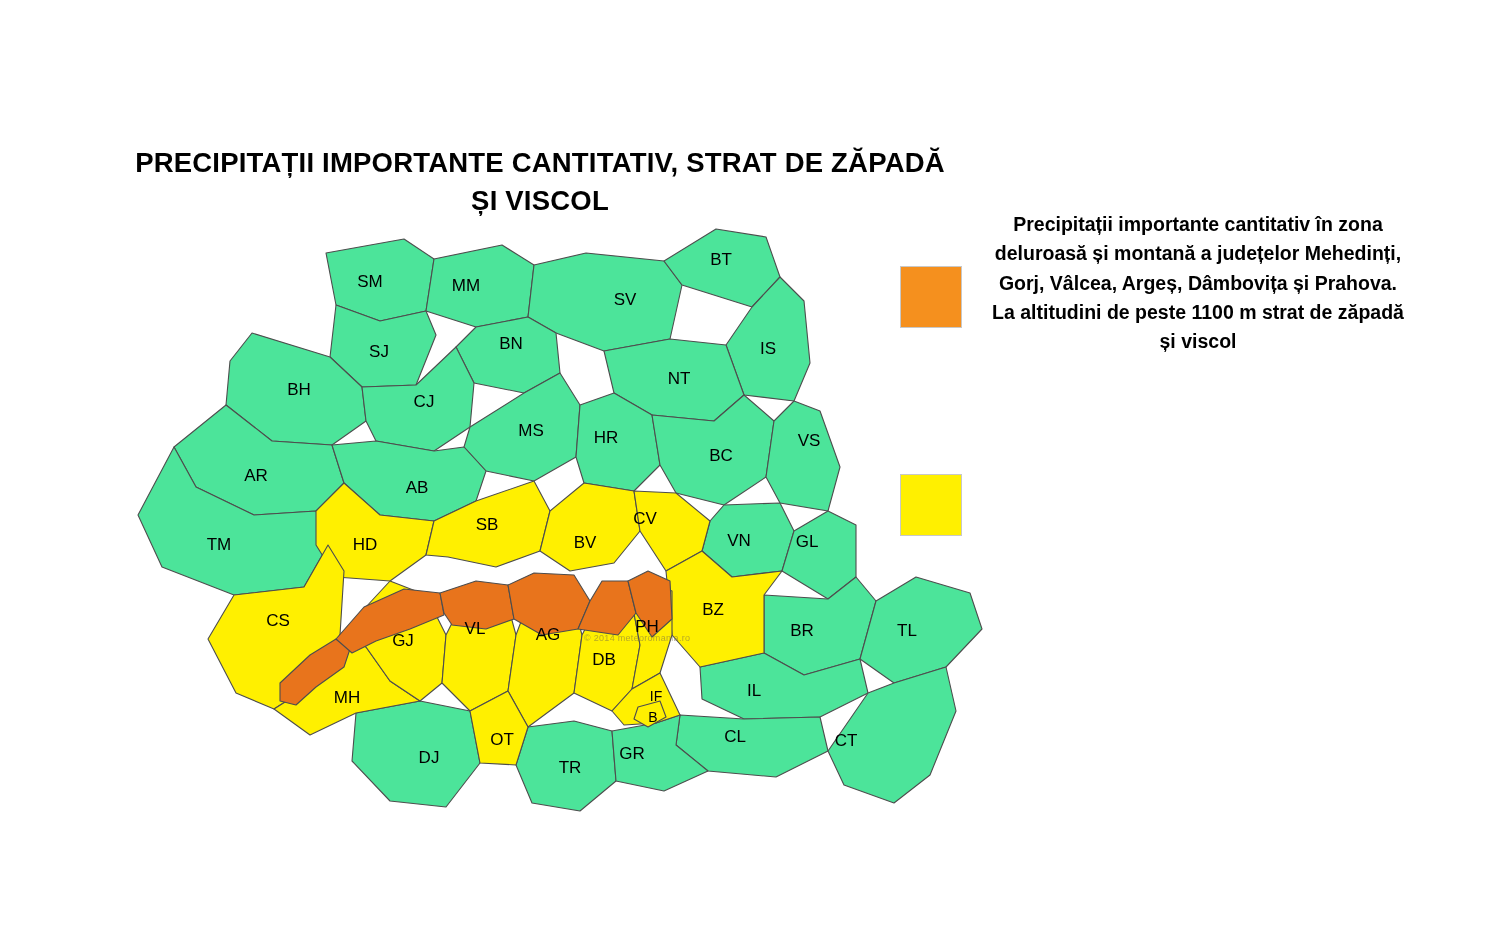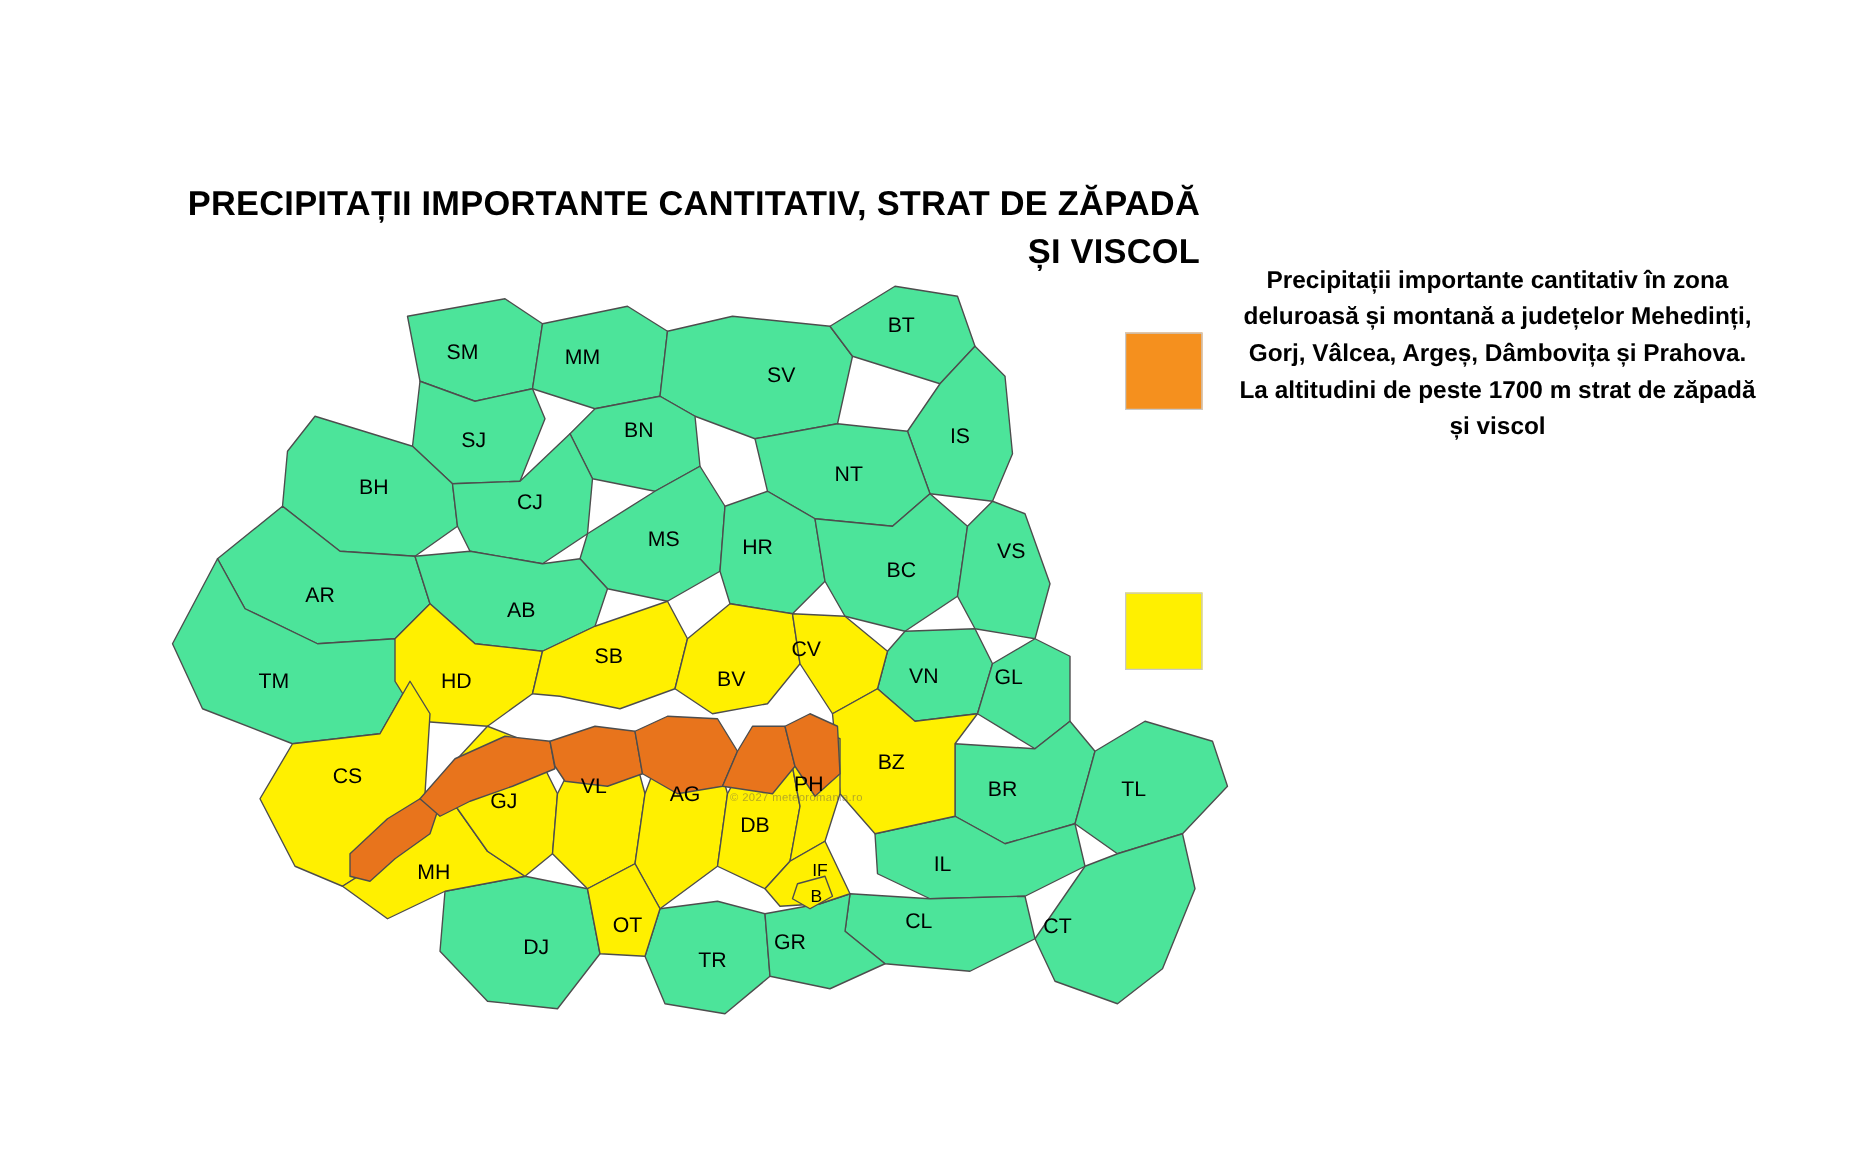--- a/index.html
+++ b/index.html
@@ -20,21 +20,21 @@
     height: 935px;
     background: #ffffff;
   }
 
   
   #map-title {
     position: absolute;
     left: 120px;
     top: 126px;
     width: 840px;
-    text-align: right;
+    text-align: center;
     font-size: 27.5px;
     font-weight: bold;
     line-height: 1.38;
     color: #000000;
     letter-spacing: 0.2px;
   }
 
   
   #map-wrap {
     position: absolute;
@@ -260,26 +260,26 @@
         <text class="county-label" x="650" y="477">IL</text>
         <text class="county-label" x="325" y="544">DJ</text>
         <text class="county-label" x="398" y="526">OT</text>
         <text class="county-label" x="466" y="554">TR</text>
         <text class="county-label" x="528" y="540">GR</text>
         <text class="county-label" x="631" y="523">CL</text>
         <text class="county-label" x="742" y="527">CT</text>
       </g>
     </svg>
 
-    <div id="map-watermark">© 2027 meteoromania.ro</div>
+    <div id="map-watermark">© 2014 meteoromania.ro</div>
   </div>
 
   <div id="legend">
     <div class="legend-row first">
       <div class="legend-swatch orange-sw"></div>
-      <div class="legend-text">Precipitații importante cantitativ în zona deluroasă și montană a județelor Mehedinți, Gorj, Vâlcea, Argeș, Dâmbovița și Prahova. La altitudini de peste 1700 m strat de zăpadă și viscol</div>
+      <div class="legend-text">Precipitații importante cantitativ în zona deluroasă și montană a județelor Mehedinți, Gorj, Vâlcea, Argeș, Dâmbovița și Prahova. La altitudini de peste 1100 m strat de zăpadă și viscol</div>
     </div>
     <div class="legend-row second">
       <div class="legend-swatch yellow-sw"></div>
     </div>
   </div>
 
 </div>
 
 </body></html>

